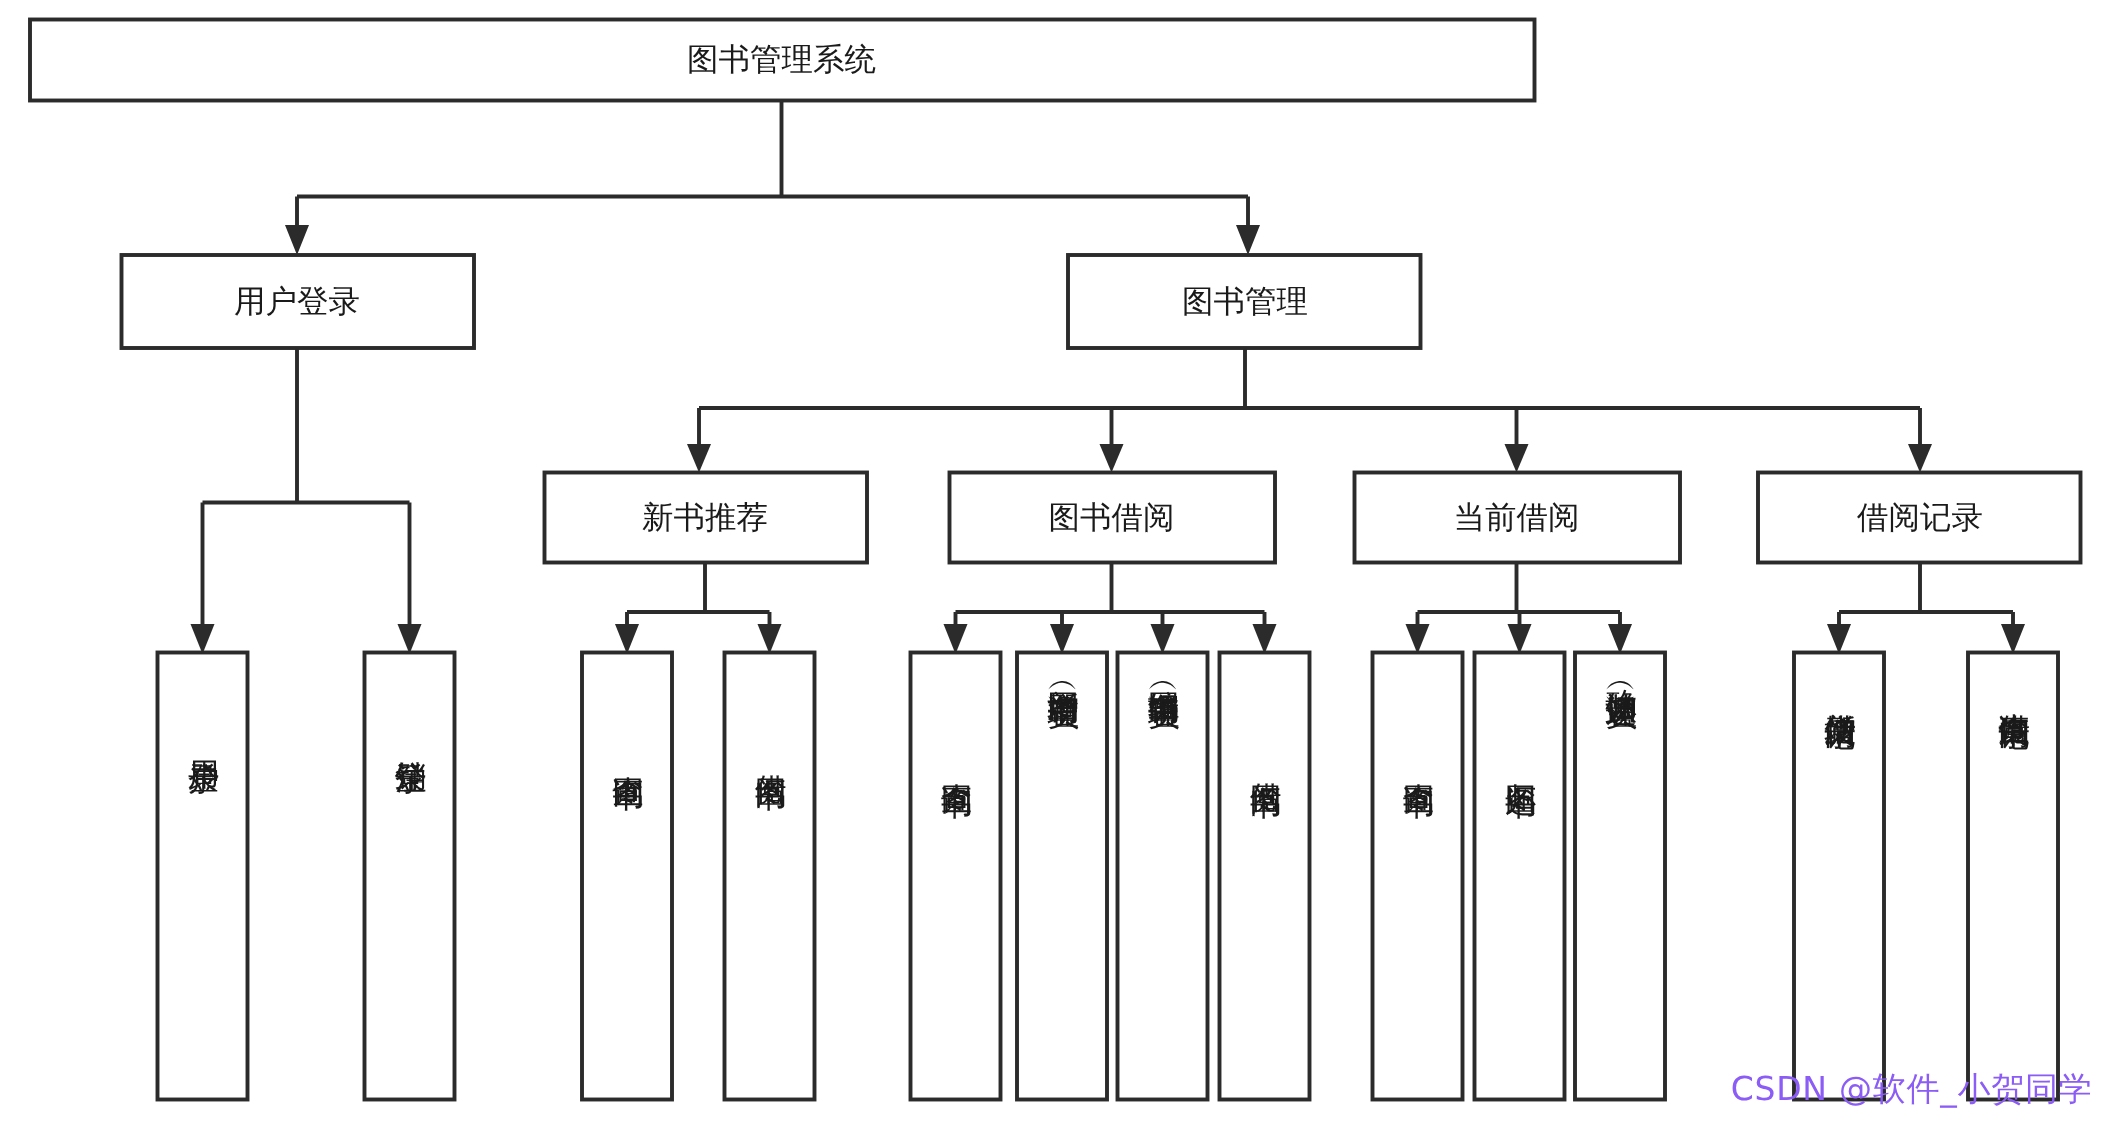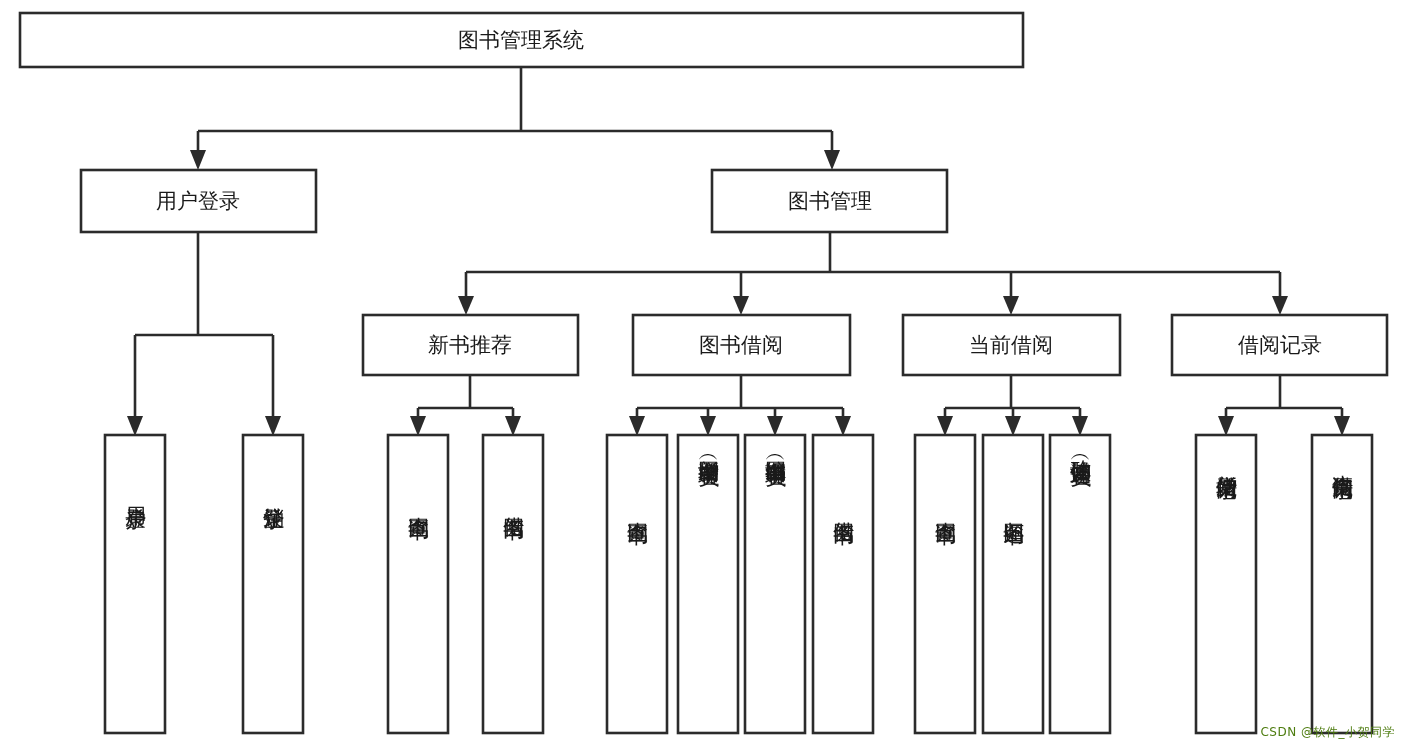--- a/index.html
+++ b/index.html
@@ -61,22 +61,22 @@
     align-items: center;
     justify-content: flex-start;
     white-space: nowrap;
     pointer-events: none;
   }
   .watermark {
     position: absolute;
     right: 10px;
     bottom: 6px;
     font-family: "DejaVu Sans", "Liberation Sans", sans-serif;
-    font-size: 12px;
-    color: #4d7c0f;
+    font-size: 22px;
+    color: #8b5cf6;
     white-space: nowrap;
     letter-spacing: 0.5px;
   }
 </style>
 </head>
 <body>
 
 <div id="diagram-root">
 
   <svg class="diagram" viewBox="0 0 1405 747">

